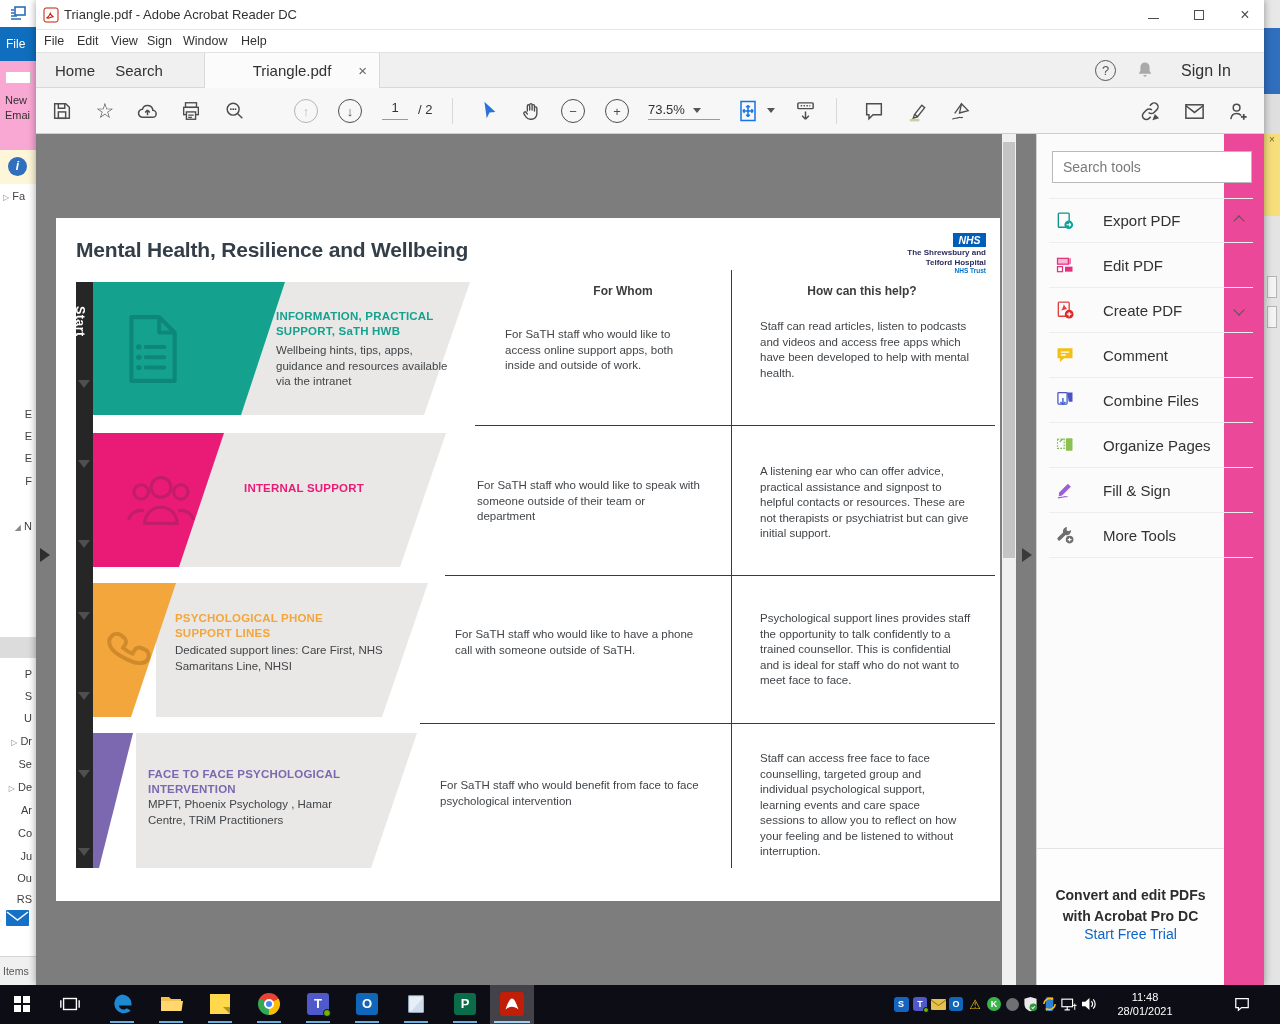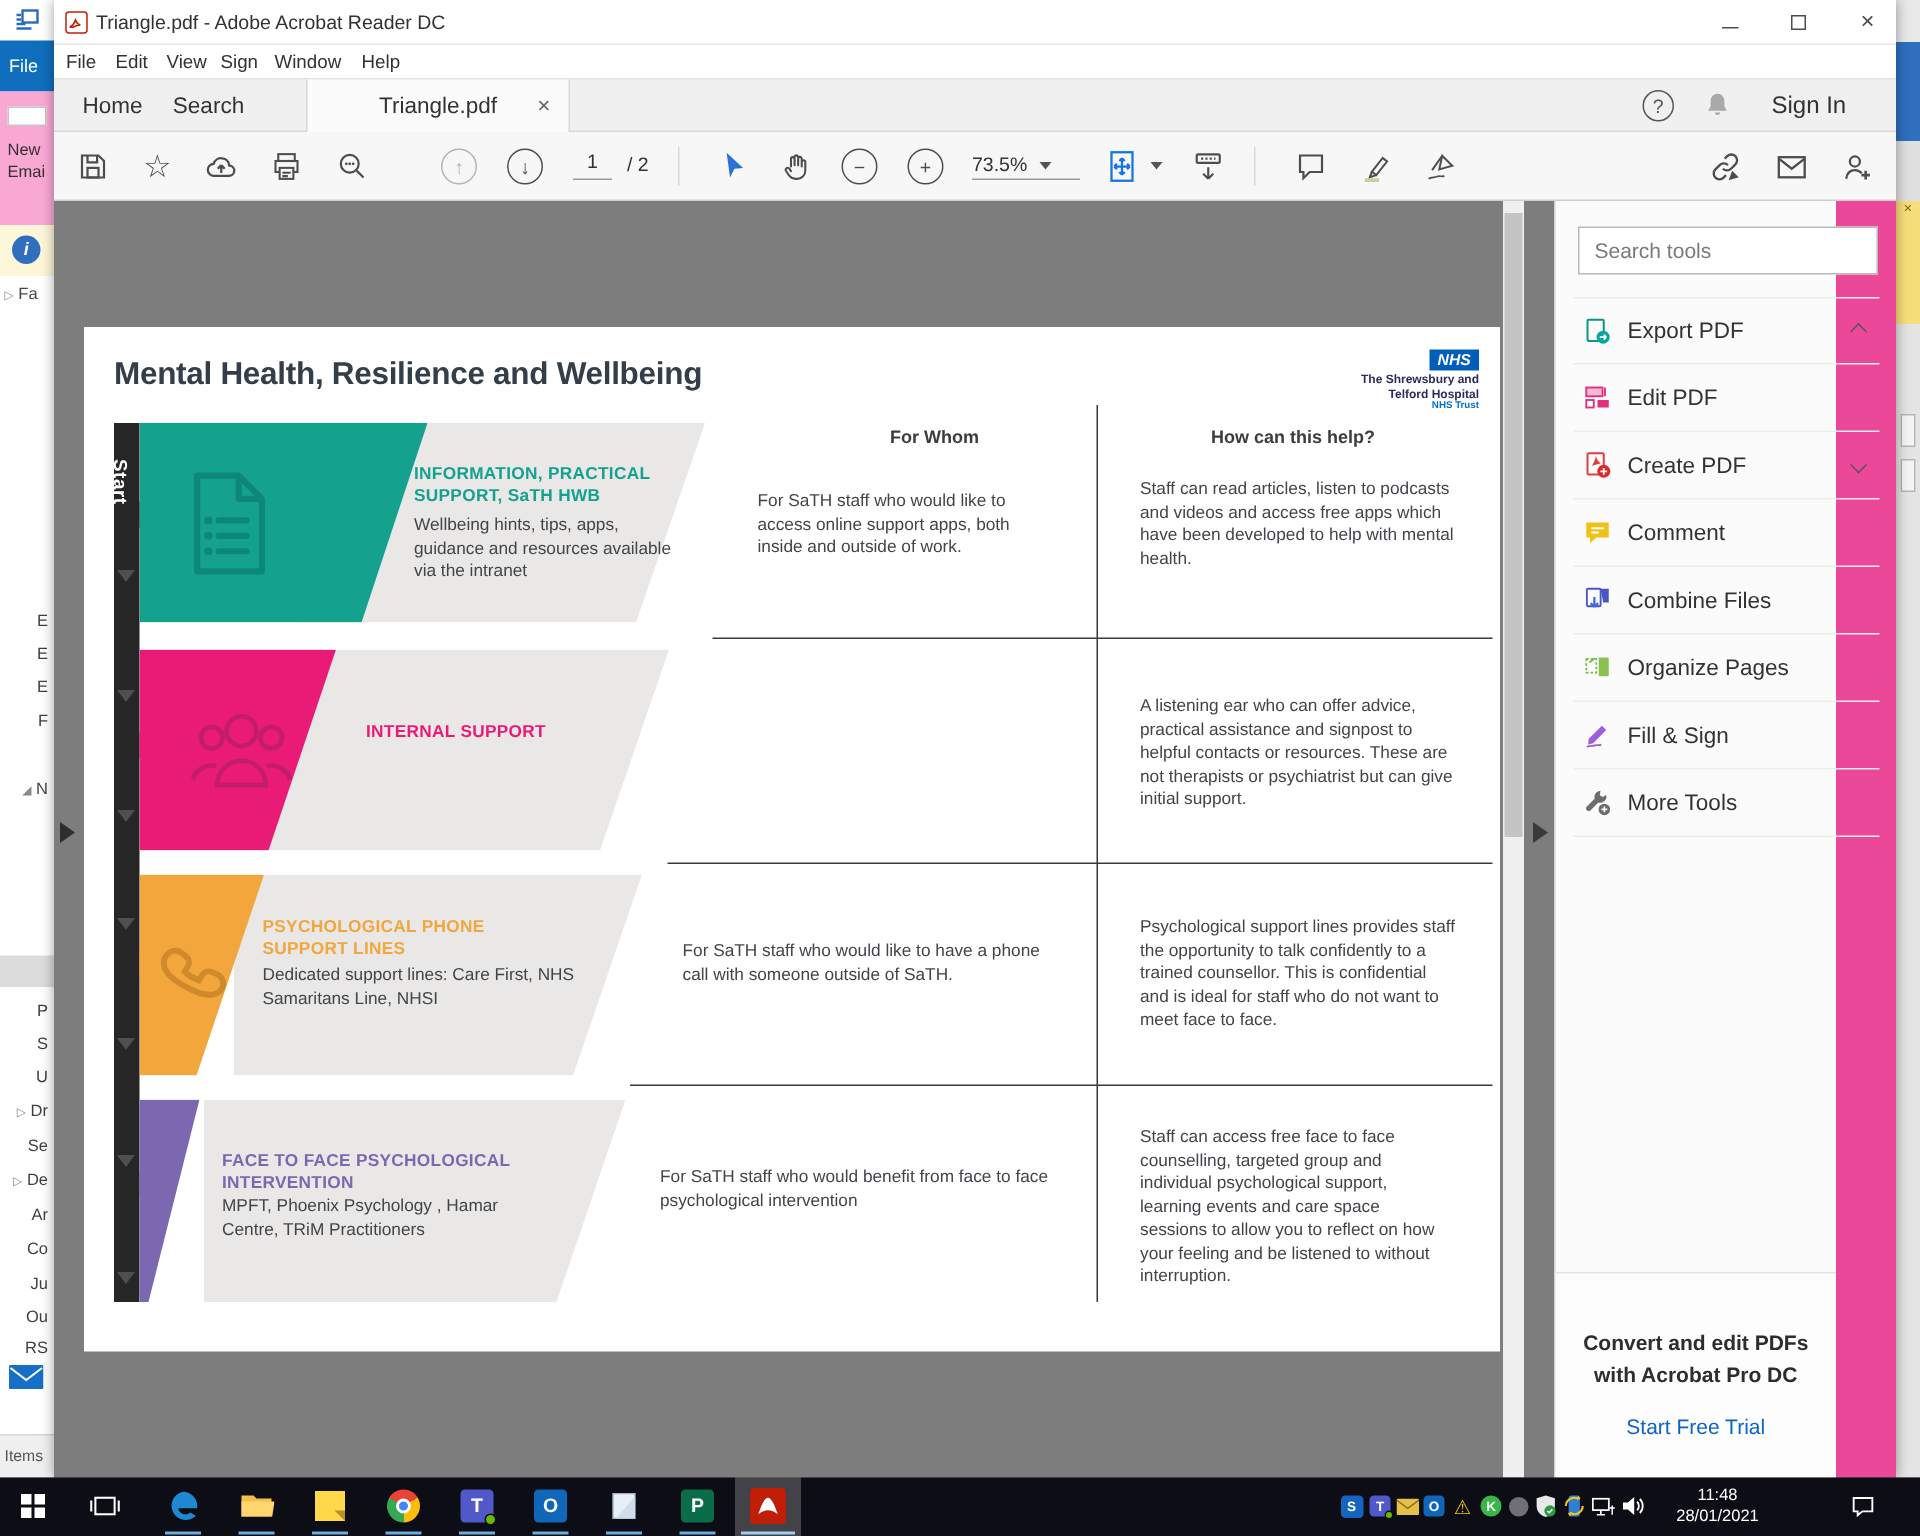--- a/index.html
+++ b/index.html
@@ -78,29 +78,29 @@
 .gblock{position:absolute;top:0;background:#e9e8e6}
 .cblock{position:absolute;left:37px;top:0;display:flex;align-items:center}
 .rheading{position:absolute;font-size:11.5px;font-weight:bold;line-height:15px;letter-spacing:.2px}
 .rsub,.rfw,.rhh{position:absolute;font-size:11.5px;line-height:15.5px;color:#414549}
 
 
 .panel{position:absolute;left:1000px;top:134px;width:188px;height:851px;background:#fbfbfb;border-left:1px solid #d2d2d2}
 .searchtools{position:absolute;left:15px;top:17px;width:200px;height:32px;border:1px solid #b9b9b9;background:#fff;font-size:14px;padding:0 10px;color:#333;font-family:"Liberation Sans",sans-serif}
 .searchtools::placeholder{color:#7a7a7a}
 .pitems{position:absolute;left:12px;top:64px;width:204px}
-.pitem{height:45px;display:flex;align-items:center;gap:10px;padding-left:6px;border-bottom:1px solid #ededed}
+.pitem{height:45px;display:flex;align-items:center;gap:28px;padding-left:6px;border-bottom:1px solid #ededed}
 .pitem:first-child{border-top:1px solid #ededed}
 .plabel{font-size:15px;color:#323232;white-space:nowrap}
 .chev{width:8px;height:8px;border-right:1.8px solid #555;border-bottom:1.8px solid #555;margin-left:auto;margin-right:10px}
 .chev.up{transform:rotate(-135deg)}
 .chev.down{transform:rotate(45deg)}
 .promo{position:absolute;left:0;top:714px;width:100%;height:137px;border-top:1px solid #e3e3e3;background:#fdfdfd;text-align:center}
 .promo-t{margin-top:38px;font-size:14px;font-weight:bold;color:#2d2d2d;line-height:17px}
-.promo-link{display:inline-block;margin-top:18px;font-size:14px;color:#0d64c8}
+.promo-link{display:inline-block;font-size:14px;color:#0d64c8}
 
 
 #right-sliver{position:absolute;left:1264px;top:0;width:16px;height:985px;z-index:1}
 .rs-a{position:absolute;left:0;top:0;width:16px;height:28px;background:#e8e8e8}
 .rs-b{position:absolute;left:0;top:28px;width:16px;height:66px;background:#2f6fbe}
 .rs-c{position:absolute;left:0;top:94px;width:16px;height:40px;background:#dfdfdf}
 .rs-d{position:absolute;left:0;top:134px;width:16px;height:82px;background:#f6df7a;color:#7a6a22;font-size:10px;text-align:center}
 .rs-e{position:absolute;left:0;top:216px;width:16px;height:769px;background:#e4e4e4}
 .rs-box{position:absolute;left:3px;width:10px;height:22px;border:1px solid #b5b5b5;background:#f4f4f4}
 
@@ -369,20 +369,21 @@
         <div class="cblock" style="width: 131px; height: 134px; clip-path: polygon(0px 0px, 131px 0px, 86px 134px, 0px 134px); padding-left: 32px; background-color: rgb(234, 26, 119);">
           <svg width="72" height="58" viewBox="0 0 80 60" fill="none" stroke="#c21d6a" stroke-width="3.4">
               <circle cx="18" cy="21" r="8"></circle>
               <circle cx="62" cy="21" r="8"></circle>
               <circle cx="40" cy="16" r="11"></circle>
               <path d="M4 52a14 14 0 0 1 17-10M76 52a14 14 0 0 0-17-10"></path>
               <path d="M22 56a18 18 0 0 1 36 0z"></path>
             </svg>
         </div>
         <div class="rheading" style="left: 188px; top: 48px; width: 200px; color: rgb(234, 26, 119);">INTERNAL SUPPORT</div>
+        <div class="rfw" style="left:421px;top:45px;width:228px">For SaTH staff who would like to speak with someone outside of their team or department</div>
         <div class="rhh" style="left:704px;top:31px;width:212px">A listening ear who can offer advice, practical assistance and signpost to helpful contacts or resources. These are not therapists or psychiatrist but can give initial support.</div>
       </div>
 
       <div class="prow" style="top:365px;height:134px">
         <div class="gblock" style="left:100px;width:272px;height:134px;clip-path:polygon(0 0,272px 0,226px 134px,0 134px)"></div>
         <div class="cblock" style="width: 83px; height: 134px; clip-path: polygon(0px 0px, 83px 0px, 38px 134px, 0px 134px); padding-left: 10px; background-color: rgb(242, 166, 60);">
           <svg width="52" height="52" viewBox="0 0 60 60" fill="none" stroke="#d08a2b" stroke-width="4.5" stroke-linecap="round" style="transform:rotate(-14deg)">
               <path d="M14 10a8 8 0 0 1 11 1l3 4a6 6 0 0 1-1 8l-3 3a32 32 0 0 0 9 9l3-3a6 6 0 0 1 8-1l4 3a8 8 0 0 1 1 11c-4 5-12 4-20-2S8 26 10 16a8 8 0 0 1 4-6z"></path>
             </svg>
         </div>

